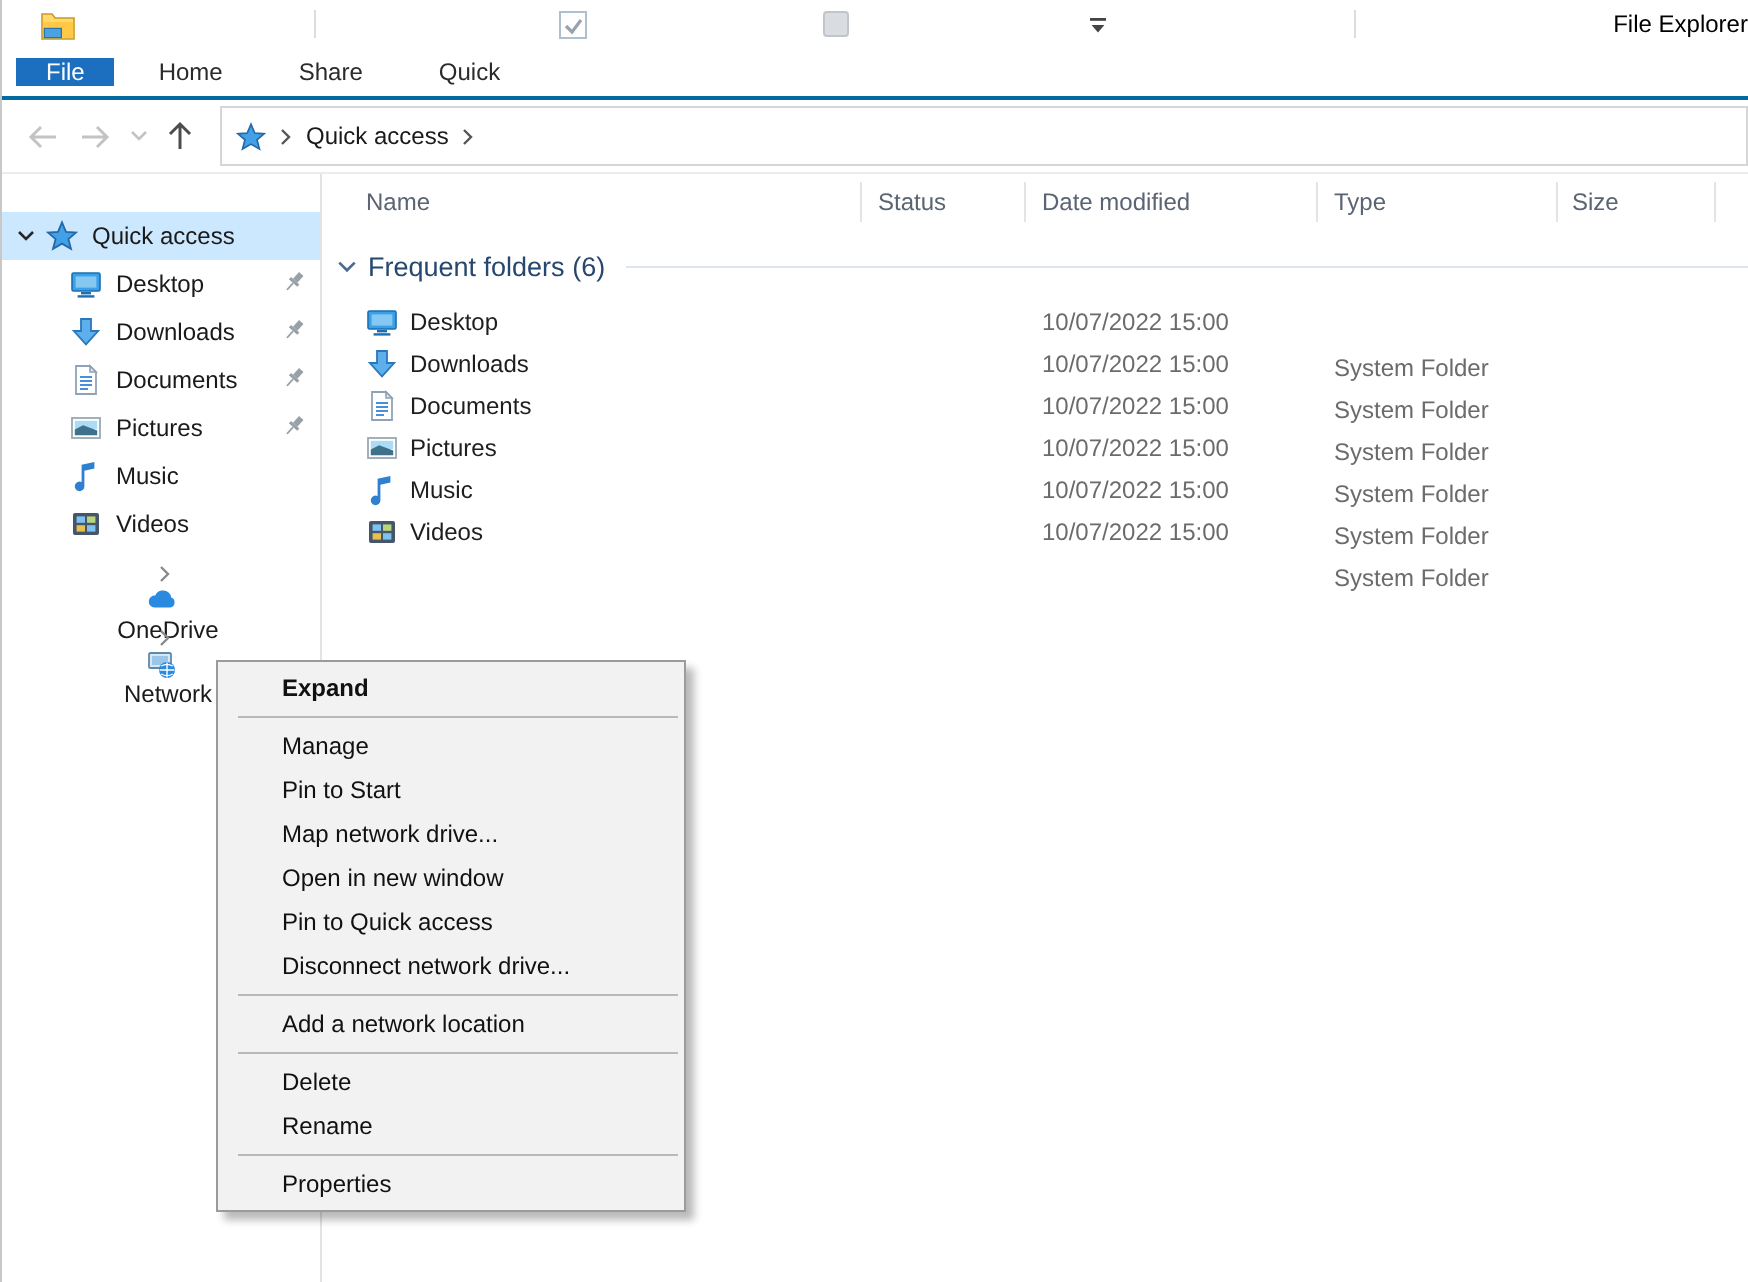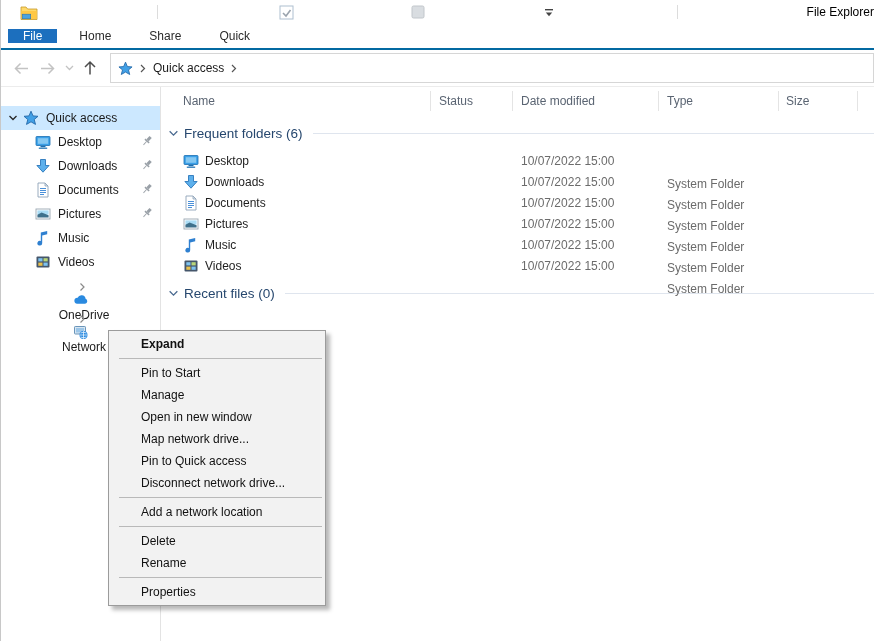--- a/index.html
+++ b/index.html
@@ -43,21 +43,21 @@
   .gh1{margin-top:10px;}
   .gh2{margin-top:8px;}
   .rows{margin-top:9px;}
   .row{height:21px; position:relative;}
   .row .r-icon{position:absolute; left:22px; top:2px; width:16px; height:16px;}
   .row .r-name{position:absolute; left:44px; top:3px; color:#1e1e1e;}
   .row .r-date{position:absolute; left:360px; top:3px; color:#6b6b6b;}
   .row .r-type{position:absolute; left:506px; top:3px; color:#6b6b6b;margin-top:23px;}
   
   .context-menu{
-    position:absolute; left:107px; top:330px; width:218px; box-sizing:border-box;
+    position:absolute; left:107px; top:330px; width:235px; box-sizing:border-box;
     background:#f2f2f2; border:1px solid #9b9b9b; padding:2px 0;
     box-shadow:4px 4px 4px rgba(0,0,0,0.28);
   }
   .menu-item{height:22px; line-height:22px; padding-left:32px; color:#111; cursor:default;}
   .menu-item.default{font-weight:bold;}
   .menu-sep{height:1px; background:#b9b9b9; margin:3px 3px 3px 10px;}
   svg{display:block;}
 </style>
 </head>
 <body>
@@ -400,40 +400,31 @@
               <rect x="8.5" y="8.6" width="4.2" height="3.2" fill="#7ec3ef"></rect>
             </svg>
           </span>
           <span class="r-name">Videos</span>
           <span class="r-date">10/07/2022 15:00</span>
           <span class="r-type">System Folder</span>
         </div>
 
       </div>
 
-      <div class="group-header gh2">
-        <span class="g-chev">
-          <svg width="11" height="11" viewBox="0 0 10 10">
-              <path d="M1.5 3 L5 6.5 L8.5 3" stroke="#4b6b91" stroke-width="1.2" fill="none"></path>
-            </svg>
-        </span>
-        <span>Recent files</span>&nbsp;<span>(0)</span>
-        <span class="gh-line"></span>
-      </div>
 
     </div>
   </div>
 
   <div class="context-menu">
     <div class="menu-item default">Expand</div>
     <div class="menu-sep"></div>
+    <div class="menu-item">Manage</div>
     <div class="menu-item">Pin to Start</div>
-    <div class="menu-item">Manage</div>
+    <div class="menu-item">Map network drive...</div>
     <div class="menu-item">Open in new window</div>
-    <div class="menu-item">Map network drive...</div>
     <div class="menu-item">Pin to Quick access</div>
     <div class="menu-item">Disconnect network drive...</div>
     <div class="menu-sep"></div>
     <div class="menu-item">Add a network location</div>
     <div class="menu-sep"></div>
     <div class="menu-item">Delete</div>
     <div class="menu-item">Rename</div>
     <div class="menu-sep"></div>
     <div class="menu-item">Properties</div>
   </div>

